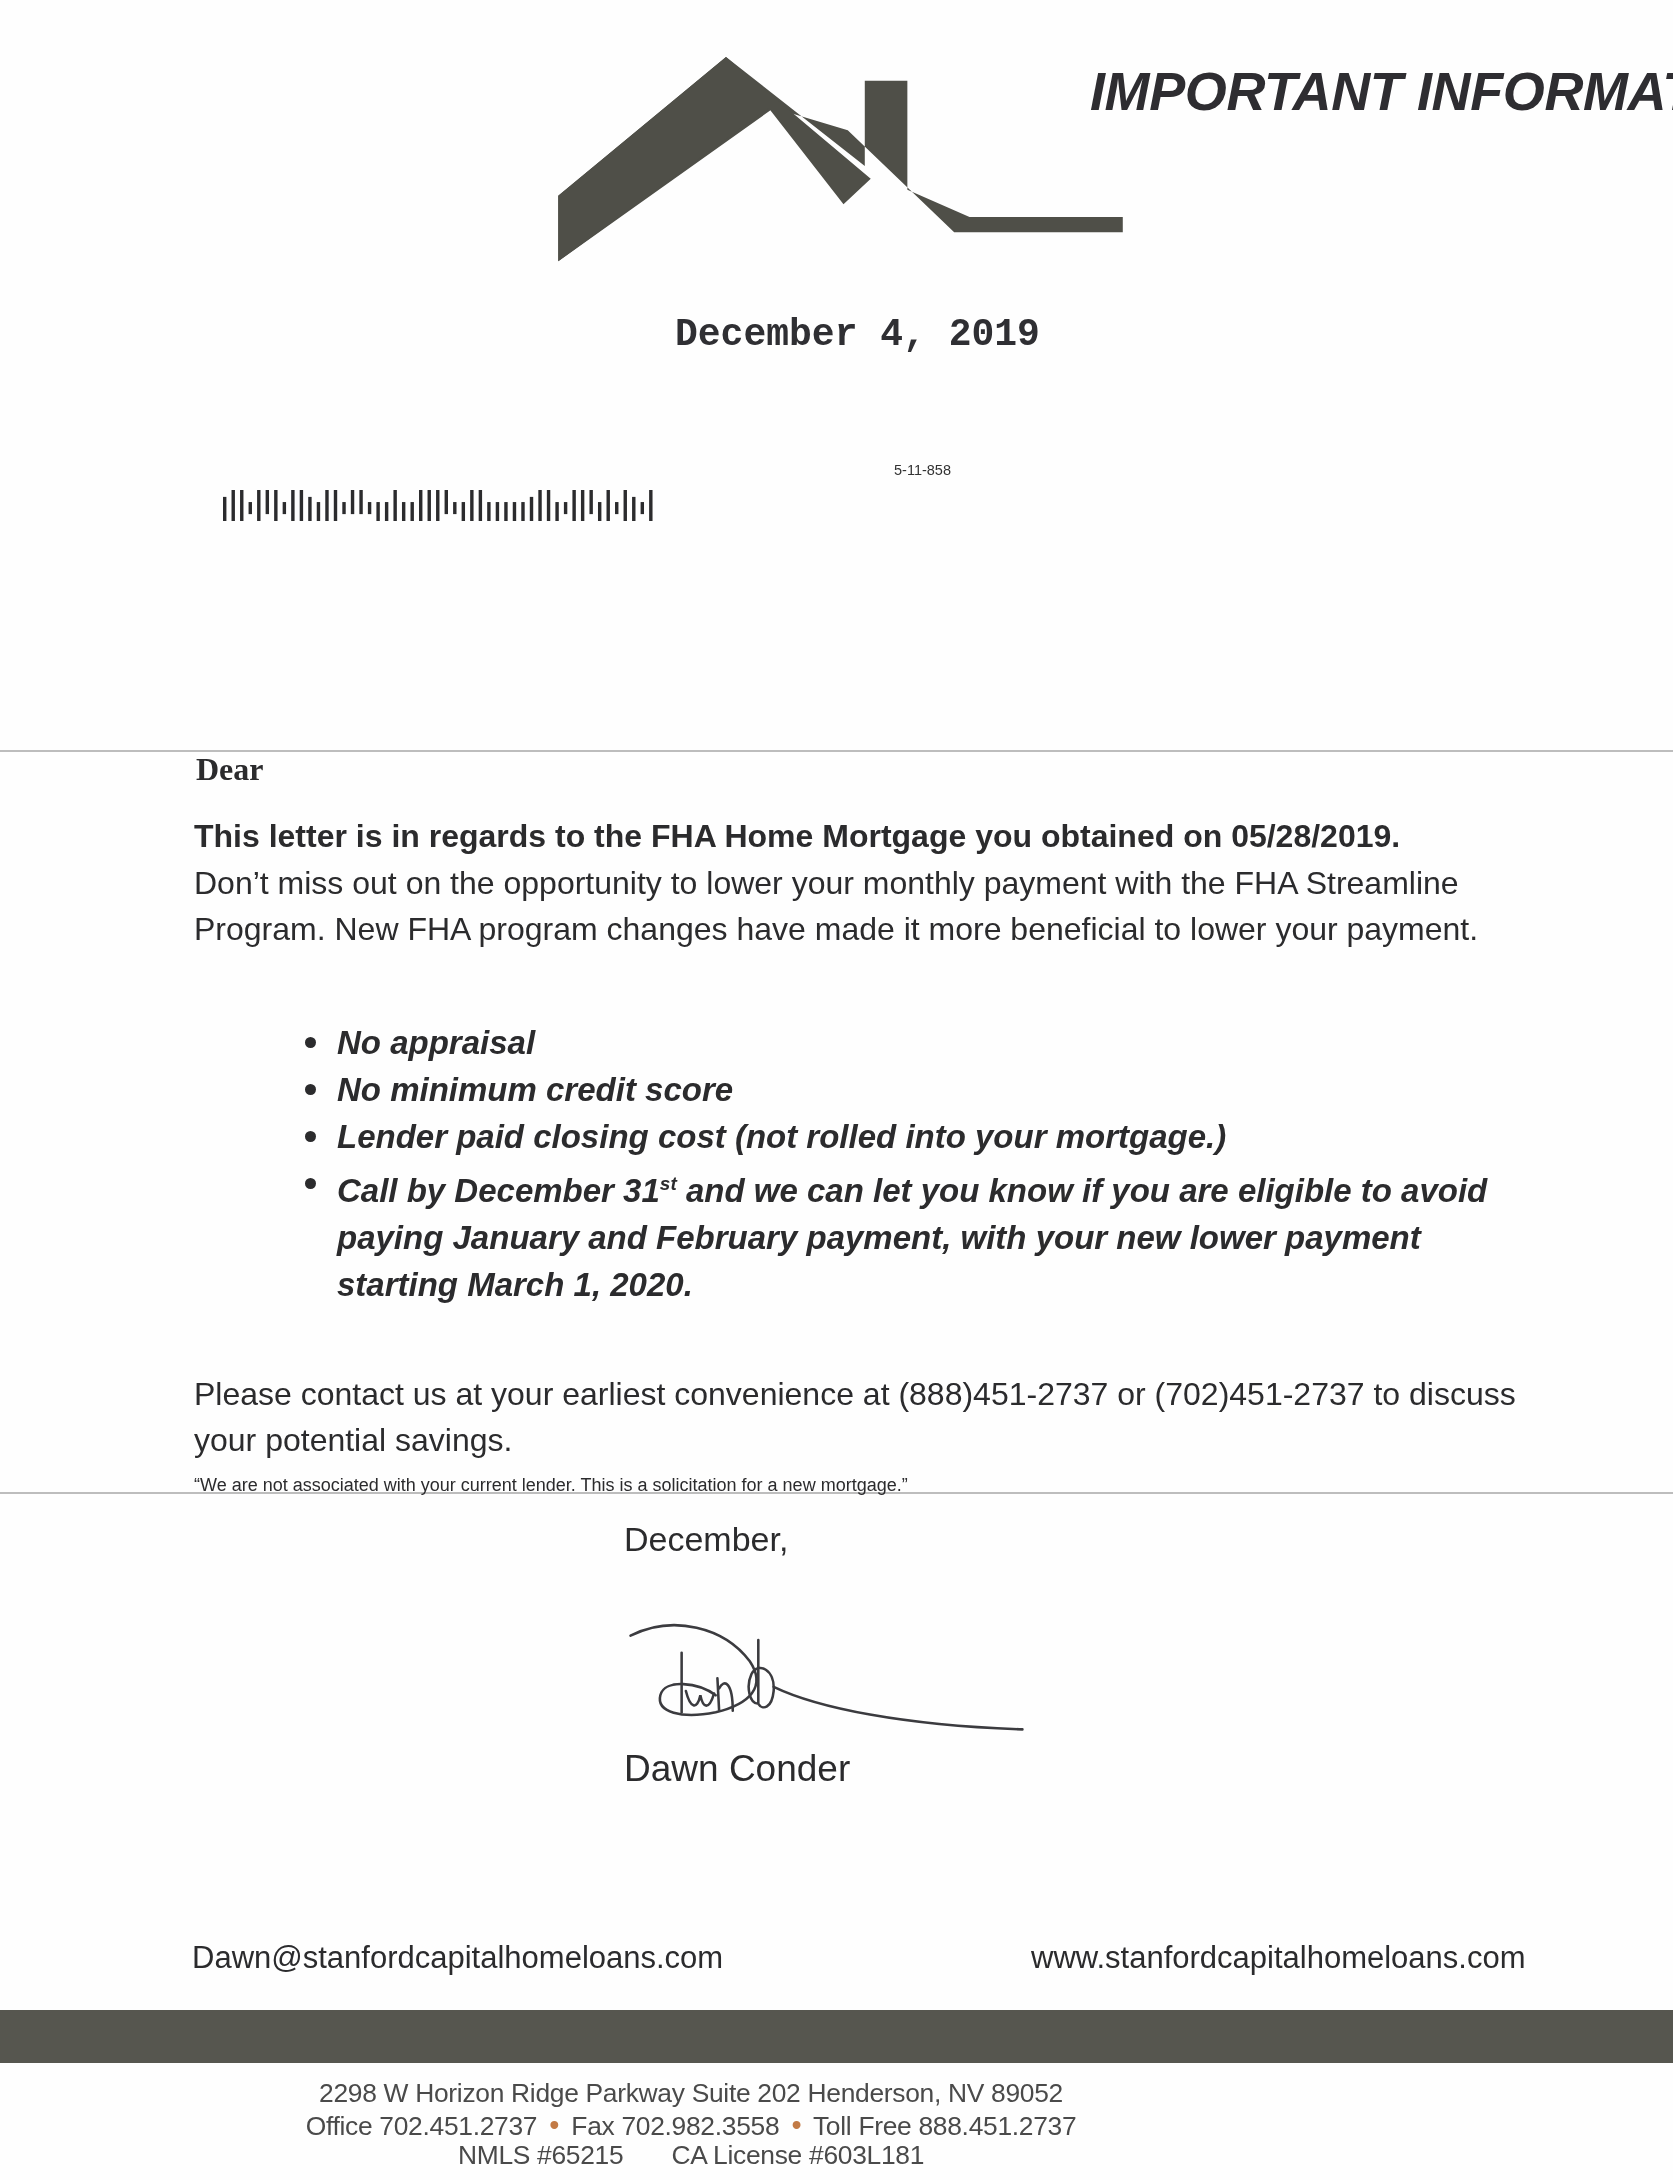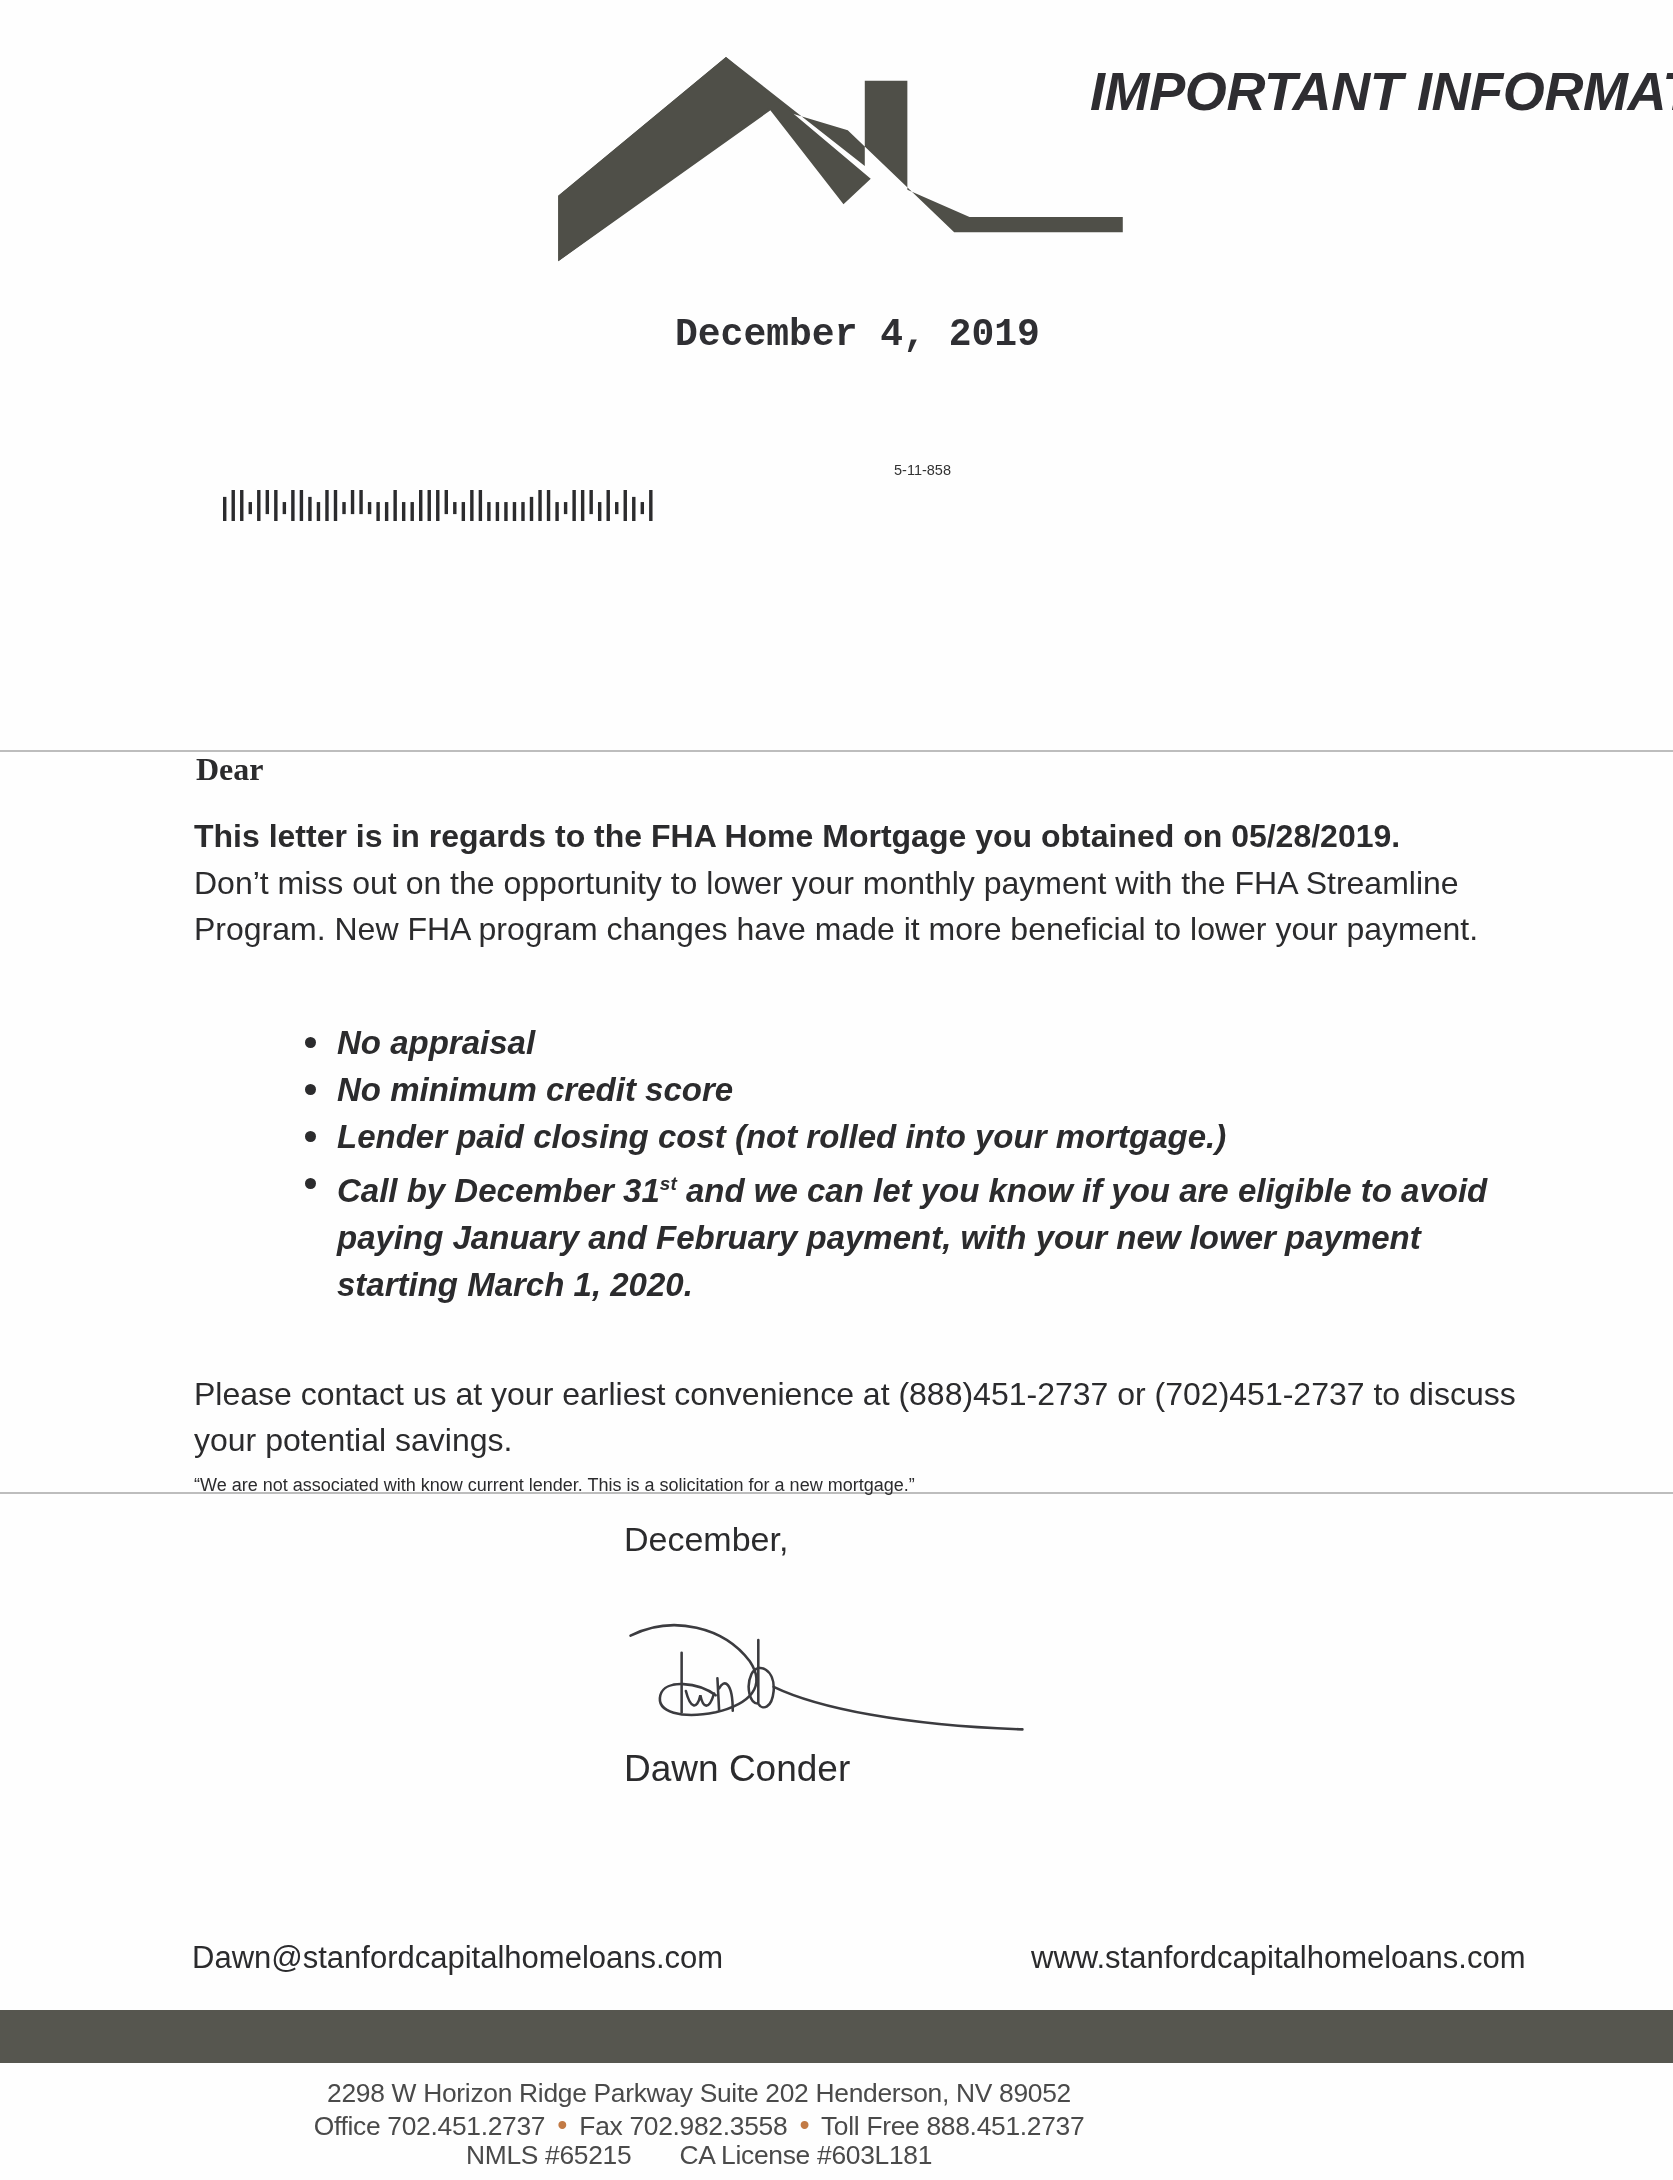--- a/index.html
+++ b/index.html
@@ -38,21 +38,21 @@
     .contact { top: 1371px; }
     .disclaimer { left: 194px; top: 1475px; font-size: 18px; color: #2b2b2d; white-space: nowrap; }
     .sincerely { left: 624px; top: 1520px; font-size: 34px; }
     .signature { left: 622px; top: 1610px; width: 443px; height: 128px; }
     .signature svg { width: 100%; height: 100%; display: block; }
     .signer { left: 624px; top: 1748px; font-size: 37px; }
     .email { left: 192px; top: 1940px; font-size: 31px; }
     .website { left: 1031px; top: 1940px; font-size: 31px; }
     .band { left: 0; top: 2010px; width: 1674px; height: 53px; background: #56564f; }
     .addr {
-      left: 12px; width: 1374px; text-align: center; font-size: 26.4px; color: #4a4a4a;
+      left: 4px; width: 1374px; text-align: center; font-size: 26.4px; color: #4a4a4a;
       letter-spacing: -0.3px; font-weight: normal; white-space: nowrap;
     }
     .addr1 { top: 2078px; }
     .addr2 { top: 2109px; }
     .addr3 { top: 2140px; }
     .dot { color: #c27a45; font-size: 29px; padding: 0 5.1px; }
   </style>
 </head>
 <body>
 
@@ -136,21 +136,21 @@
 <div class="abs para body1">Don’t miss out on the opportunity to lower your monthly payment with the FHA Streamline Program. New FHA program changes have made it more beneficial to lower your payment.</div>
 
 <ul class="abs bullets">
   <li>No appraisal</li>
   <li>No minimum credit score</li>
   <li>Lender paid closing cost (not rolled into your mortgage.)</li>
   <li><span>Call by December 31</span><sup>st</sup><span> and we can let you know if you are eligible to avoid paying January and February payment, with your new lower payment starting March 1, 2020.</span></li>
 </ul>
 
 <div class="abs para contact">Please contact us at your earliest convenience at (888)451-2737 or (702)451-2737 to discuss your potential savings.</div>
-<div class="abs disclaimer">“We are not associated with know current lender. This is a solicitation for a new mortgage.”</div>
+<div class="abs disclaimer">“We are not associated with your current lender. This is a solicitation for a new mortgage.”</div>
 
 <div class="abs sincerely">December,</div>
 
 <div class="abs signature">
   <svg viewBox="0 0 520 150" fill="none" stroke="#3b3b3f" stroke-width="3" stroke-linecap="round">
     <path d="M10,30 C60,5 120,20 150,60 C170,90 150,110 110,120 C70,128 40,120 45,100 C50,80 90,85 110,100"></path>
     <path d="M70,50 L70,120"></path>
     <path d="M75,95 C80,115 88,118 92,100 C95,115 102,118 108,98"></path>
     <path d="M112,80 L114,118 M114,92 C120,80 130,85 130,118"></path>
     <path d="M160,35 L160,110 C150,110 145,90 152,75 C160,60 180,70 178,95 C176,115 165,118 160,110"></path>

